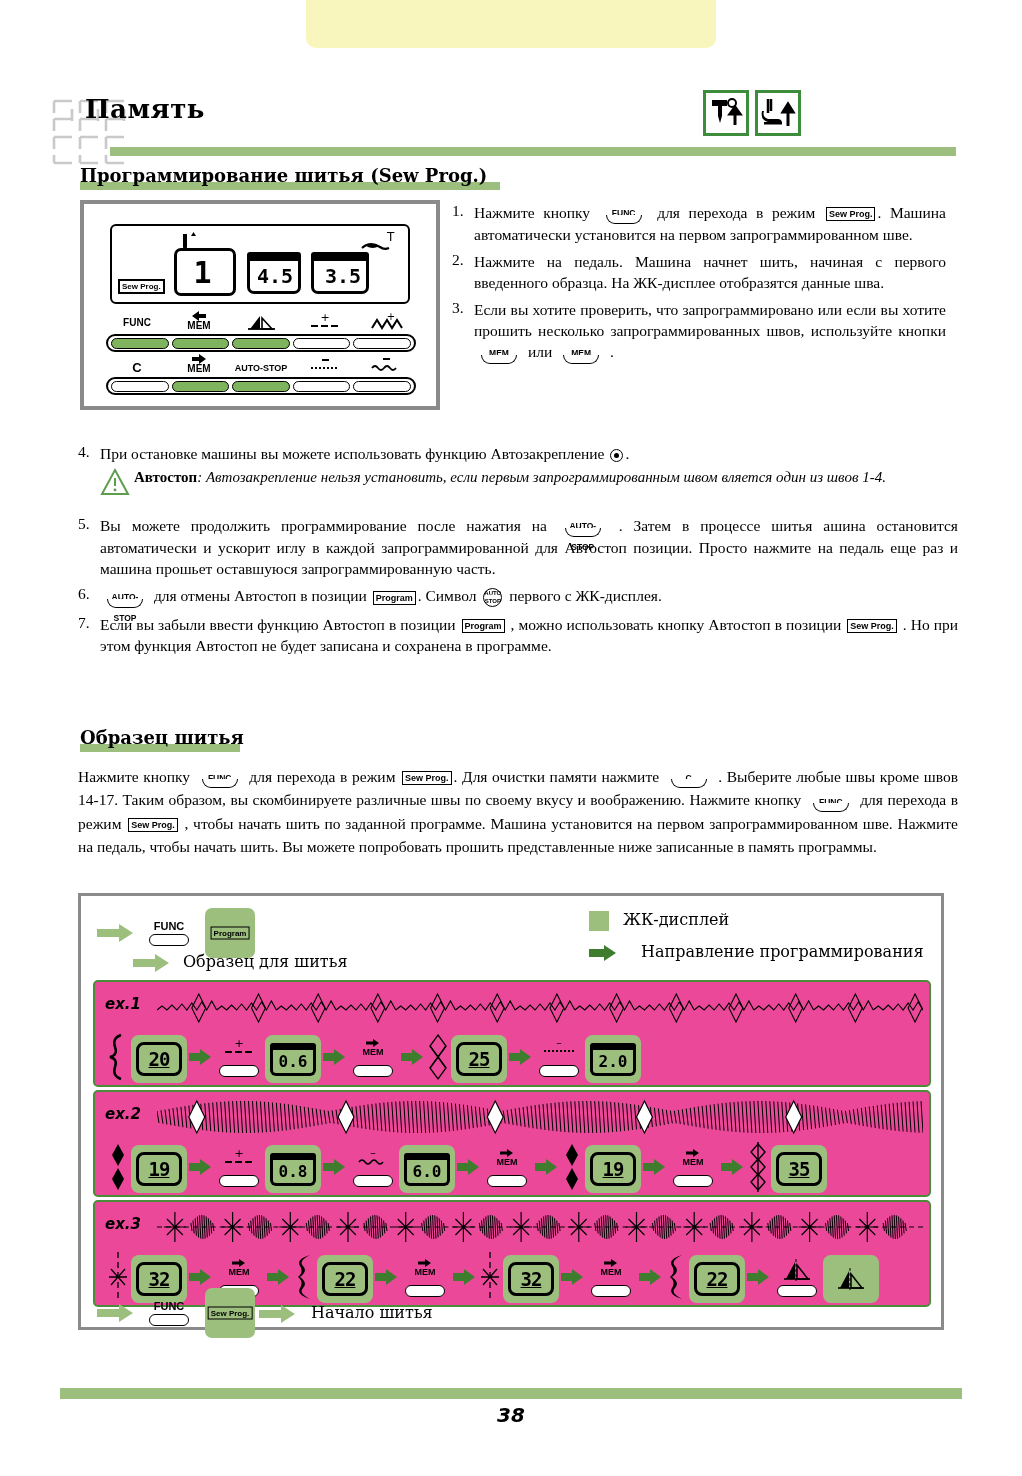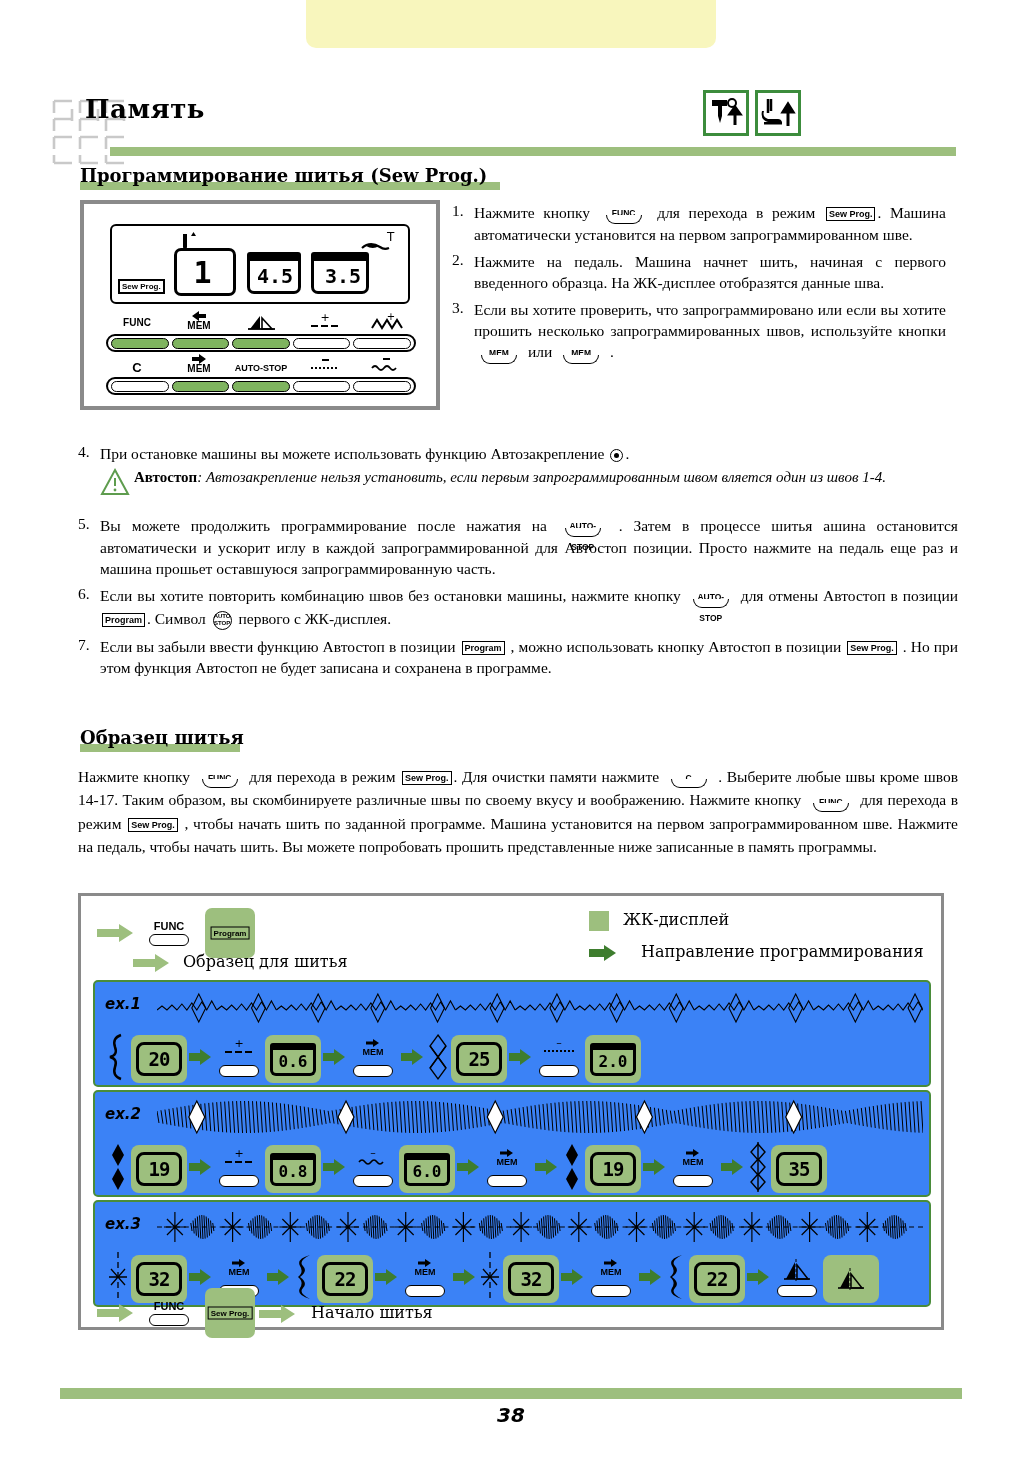--- a/index.html
+++ b/index.html
@@ -126,38 +126,38 @@
   
   .diagram{
     position:absolute; left:78px; top:893px; width:866px; height:437px;
     border:3px solid #8a8a8a; background:#fff;
   }
   .lcd-swatch{ display:inline-block; width:20px; height:20px; background:#9dbf7e; vertical-align:middle;}
   .legend-txt{ font-family:"DejaVu Serif", serif; font-size:16px; }
 
   .exrow{
     position:absolute; left:12px; width:838px; height:107px;
-    border:2px solid #4a8c3a; border-radius:5px; background:#3b82f6;
+    border:2px solid #4a8c3a; border-radius:5px; background:#ec4899;
   }
   .exlabel{
     position:absolute; left:10px; top:13px;
     font-family:"DejaVu Sans", sans-serif; font-weight:bold; font-style:italic; font-size:15px;
   }
   .stitchstrip{ position:absolute; left:62px; top:4px; right:6px; height:42px; }
   .steps{ position:absolute; left:10px; top:50px; right:6px; height:54px;
           display:flex; align-items:center; }
   .cell{
     width:56px; height:48px; background:#9dbf7e; border-radius:8px;
     display:flex; align-items:center; justify-content:center; flex:none;
   }
   .segsm{
     border:3px solid #000; border-radius:8px; background:#9dbf7e;
     width:46px; height:34px;
     font-family:"DejaVu Sans Mono", monospace; font-weight:bold; font-size:19px;
-    display:flex; align-items:center; justify-content:center; letter-spacing:-1px;
+    display:flex; align-items:center; justify-content:center; letter-spacing:-1px;text-decoration:underline;
   }
   .segdec{
     border:3px solid #000; border-radius:6px; background:#9dbf7e;
     width:46px; height:26px;
     font-family:"DejaVu Sans Mono", monospace; font-weight:bold; font-size:16px;
     display:flex; align-items:center; justify-content:center;
   }
   .garrow{ flex:none; width:26px; text-align:center; }
   .stepkey{ flex:none; width:52px; position:relative; height:40px; }
   .stepkey .kc2{ position:absolute; left:6px; right:6px; bottom:2px; height:12px;
@@ -338,21 +338,21 @@
   </div>
 </div>
 
 <div class="num-list" id="list-567" style="left:78px; top:515px; width:880px;">
     <div class="li">
       <div class="n">5.</div>
       <div class="tx"><span>Вы можете продолжить программирование после нажатия на </span><span class="kbtn"><span class="kl">AUTO-STOP</span><span class="kc"></span></span><span> . Затем в процессе шитья ашина остановится автоматически и ускорит иглу в каждой запрограммированной для Автостоп позиции. Просто нажмите на педаль еще раз и машина прошьет оставшуюся запрограммированную часть.</span></div>
     </div>
     <div class="li">
       <div class="n">6.</div>
-      <div class="tx"><span>Если вы хотите повторить комбинацию швов без остановки машины, нажмите кнопку </span><span class="kbtn"><span class="kl">AUTO-STOP</span><span class="kc"></span></span><span> для отмены Автостоп в позиции </span><span class="chip">Program</span><span>. Символ </span><span class="autostop-sym">AUTO<br>STOP</span><span> первого с ЖК-дисплея.</span></div>
+      <div class="tx"><span class="kbtn"><span class="kl">AUTO-STOP</span><span class="kc"></span></span><span> для отмены Автостоп в позиции </span><span class="chip">Program</span><span>. Символ </span><span class="autostop-sym">AUTO<br>STOP</span><span> первого с ЖК-дисплея.</span></div>
     </div>
     <div class="li">
       <div class="n">7.</div>
       <div class="tx"><span>Если вы забыли ввести функцию Автостоп в позиции </span><span class="chip">Program</span><span> ,  можно использовать кнопку Автостоп в позиции </span><span class="chip">Sew Prog.</span><span> . Но при этом функция Автостоп не будет записана и сохранена в программе.</span></div>
     </div>
   </div>
 
 <div class="sec-head" style="left:80px; top:727px;">
   <span class="bar" style="width:160px;"></span>
   <span>Образец шитья</span>

